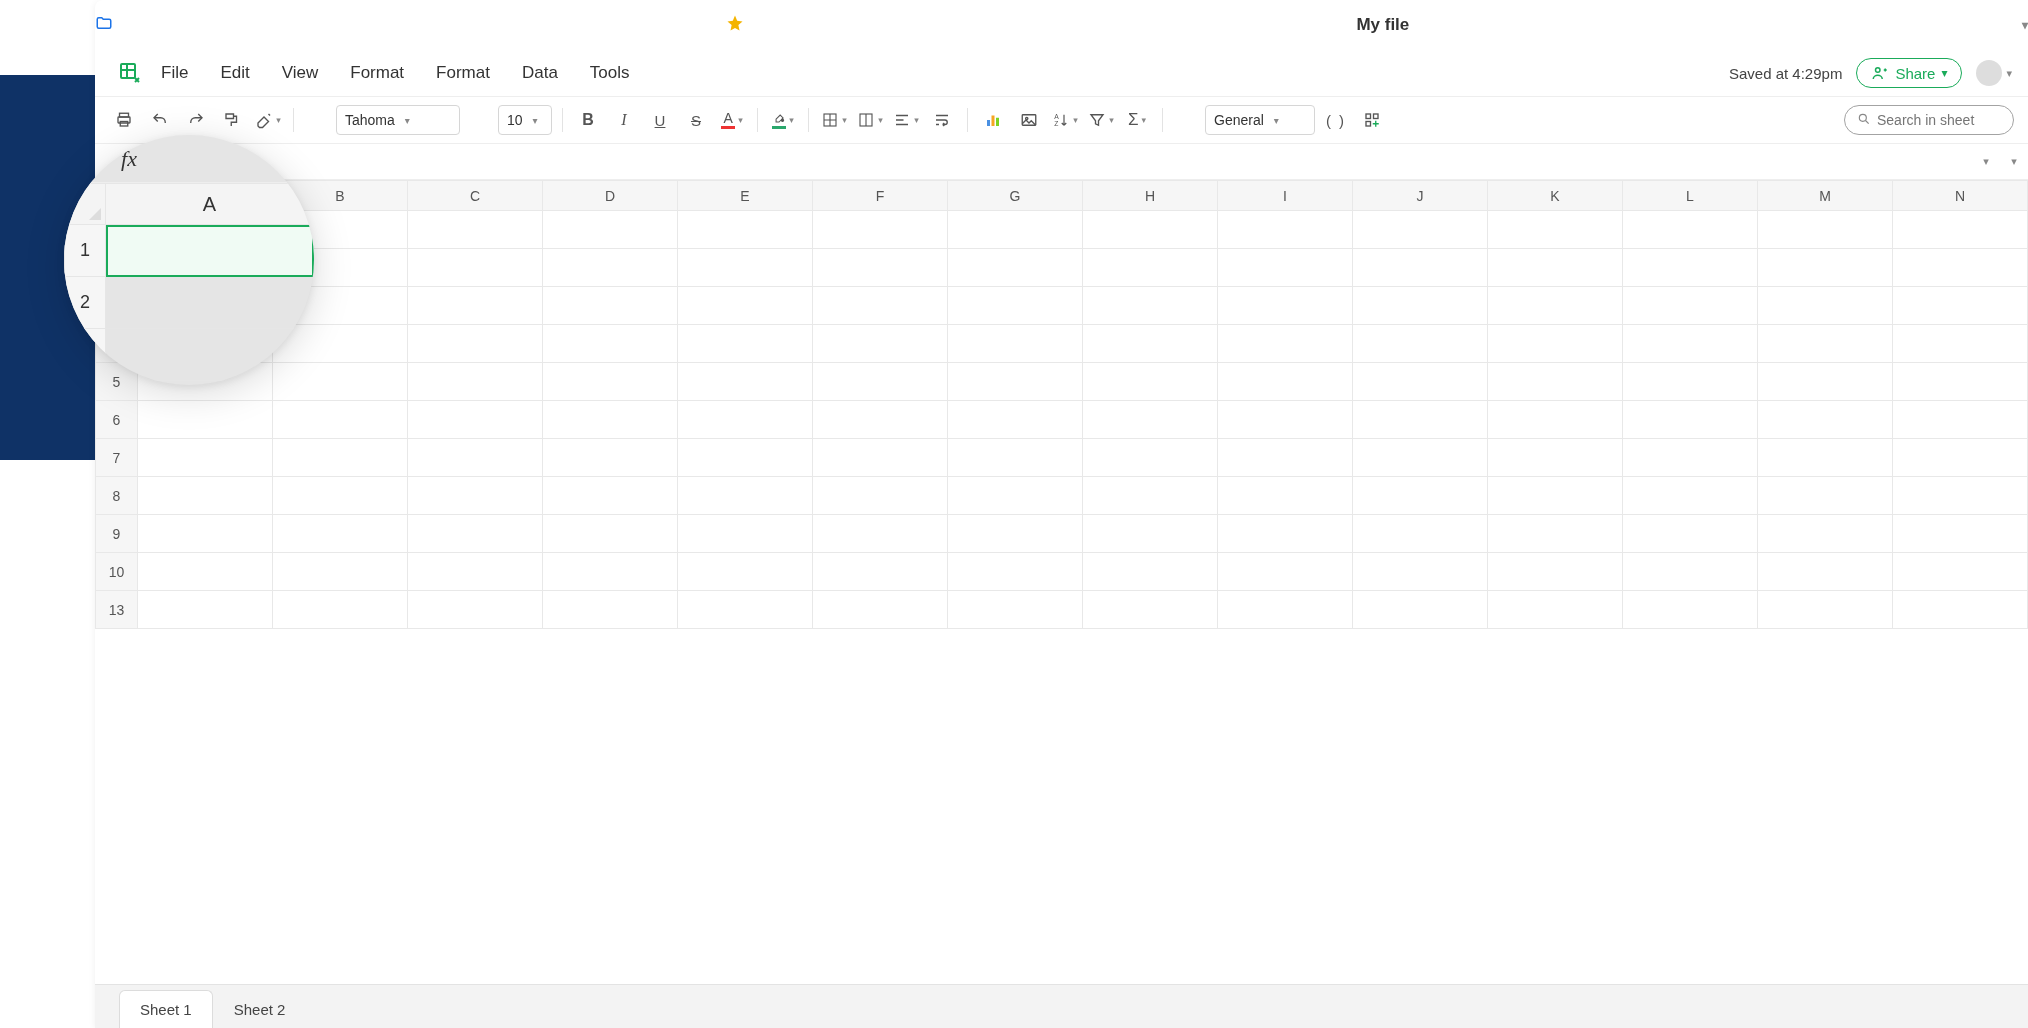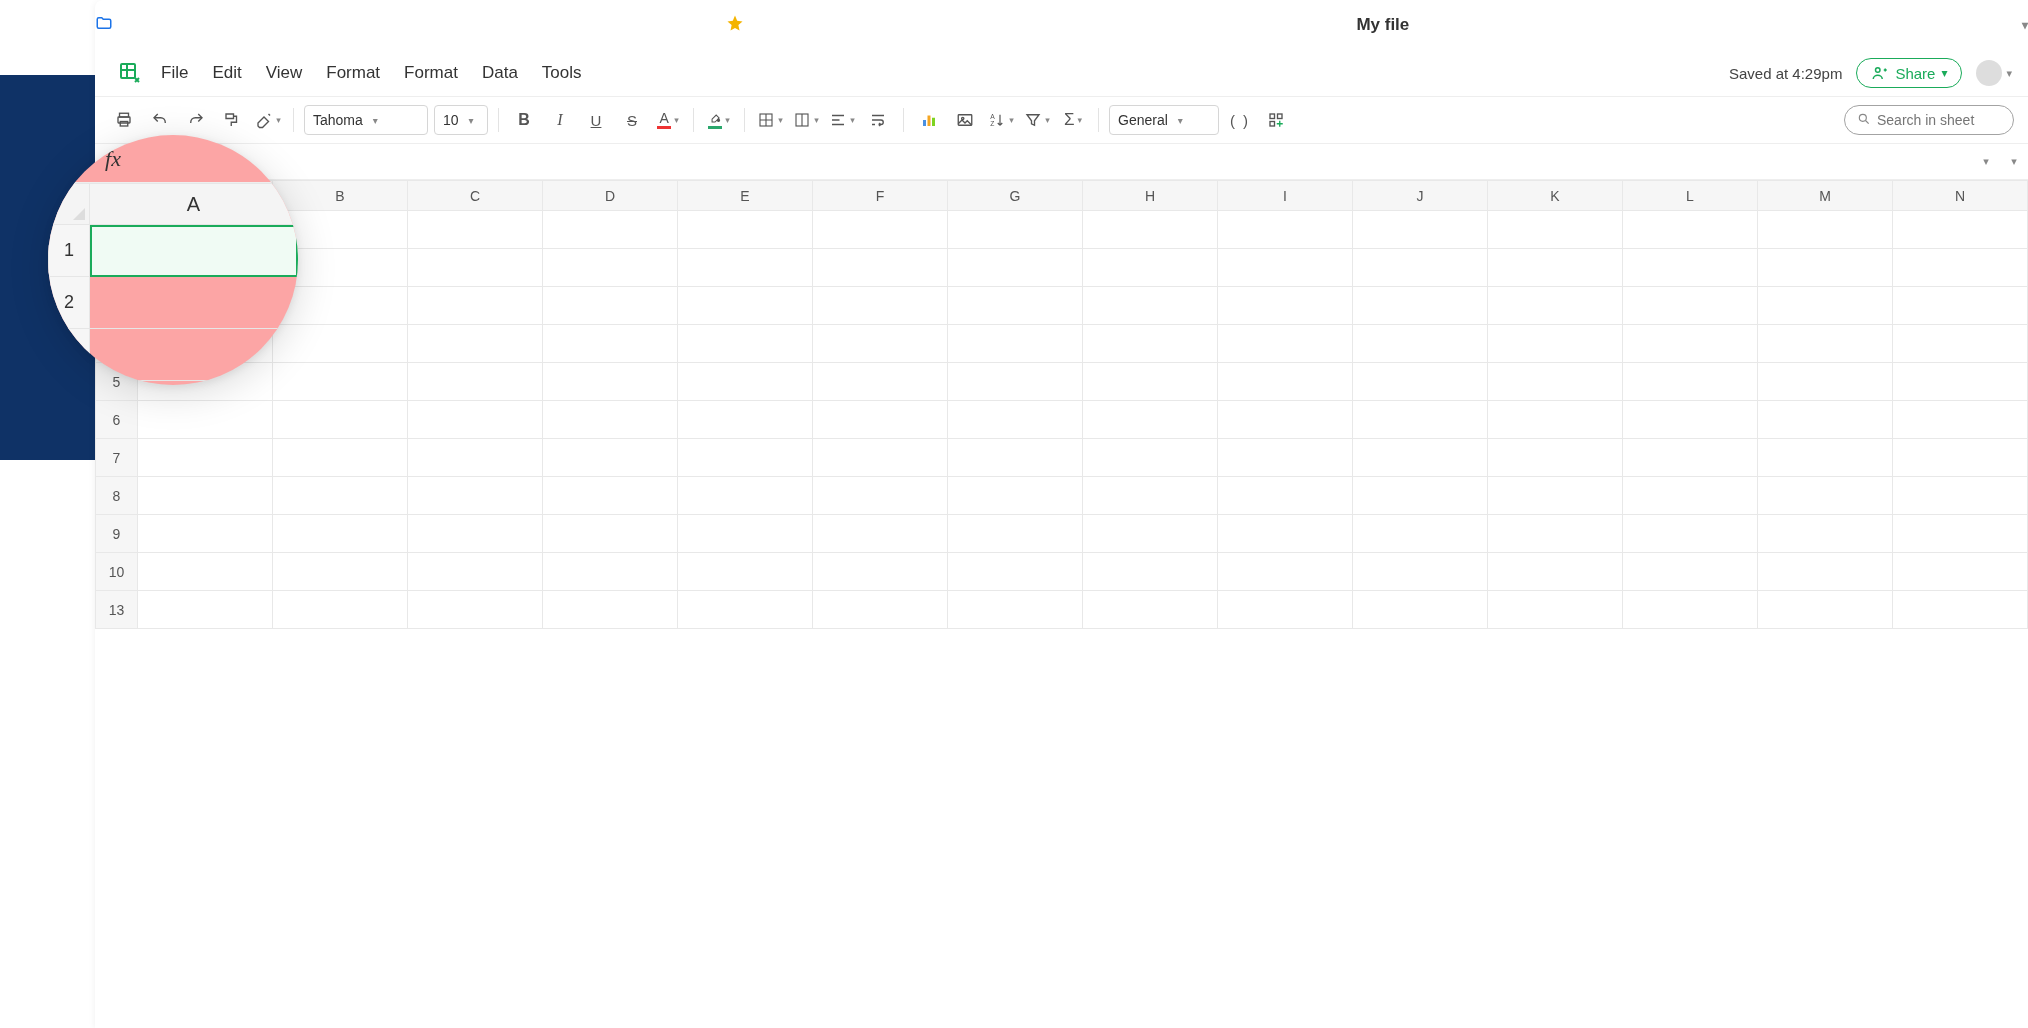--- a/index.html
+++ b/index.html
@@ -13,34 +13,34 @@
 .app { position: absolute; left: 95px; right: 0; top: 0; bottom: 0; background: #fff; border-radius: 8px 0 0 0; box-shadow: -1px 1px 6px rgba(0,0,0,.05); display: flex; flex-direction: column; }
 
 .titlebar { height: 50px; display: flex; align-items: center; justify-content: space-between; gap: 8px; font-size: 17px; font-weight: 600; }
 .titlebar .folder { color: #1b73e8; }
 .titlebar .star { color: #f4b400; }
 .titlebar .chev { color: #888; font-size: 12px; }
 
 .menubar { height: 46px; display: flex; align-items: center; padding: 0 16px; }
 .logo-cell { width: 38px; height: 28px; display:flex; align-items:center; justify-content:center; }
 .logo-cell svg { width: 24px; height: 24px; }
-.menu { display: flex; gap: 24px; margin-left: 12px; font-size: 17px; }
+.menu { display: flex; gap: 32px; margin-left: 12px; font-size: 17px; }
 .menu span { cursor: pointer; }
 .menubar .spacer { flex: 1; }
 .saved { color: #444; font-size: 15px; margin-right: 14px; }
 .share-btn { display: inline-flex; align-items: center; gap: 6px; border: 1px solid #1aab5a; color: #1aab5a; border-radius: 20px; padding: 5px 14px; font-size: 15px; cursor: pointer; }
 .share-btn .chev { color: #1aab5a; font-size: 12px; }
 .avatar { width: 26px; height: 26px; border-radius: 50%; background: #ddd; margin-left: 14px; }
 
 .toolbar { height: 48px; border-top: 1px solid #eee; border-bottom: 1px solid #eee; display: flex; align-items: center; padding: 0 14px; gap: 6px; }
 .tbtn { width: 30px; height: 30px; display: inline-flex; align-items: center; justify-content: center; color: #555; cursor: pointer; border-radius: 4px; position: relative; }
 .tbtn.with-arrow::after { content: "▾"; font-size: 9px; color: #888; margin-left: 3px; }
 .tbtn svg { width: 18px; height: 18px; }
 .sep { width: 1px; height: 24px; background: #e3e3e3; margin: 0 4px; }
-.dd { height: 30px; border: 1px solid #d6d6d6; border-radius: 4px; display: inline-flex; align-items: center; padding: 0 8px; gap: 10px; font-size: 14px; cursor: pointer; }
+.dd { height: 30px; border: 1px solid #d6d6d6; border-radius: 4px; display: inline-flex; align-items: center; padding: 0 8px; gap: 10px; font-size: 14px; cursor: pointer; margin-left: 32px; }
 .dd .chev { font-size: 10px; color: #888; }
 .dd.font { width: 124px; }
 .dd.size { width: 54px; }
 .dd.numfmt { width: 110px; }
 .font-color { display:inline-flex; flex-direction:column; align-items:center; gap:1px; }
 .font-color .underline { width: 14px; height: 3px; background: #e33; }
 .fill-color { display:inline-flex; flex-direction:column; align-items:center; gap:1px; }
 .fill-color .underline { width: 14px; height: 3px; background: #2aa76c; }
 .search-wrap { margin-left: auto; height: 30px; border: 1px solid #a3a3a3; border-radius: 16px; display:flex; align-items:center; padding: 0 12px; gap: 6px; width: 170px; }
 .search-wrap input { border: none; outline: none; width: 100%; font-size: 14px; color: #666; }
@@ -60,21 +60,21 @@
 table.grid tbody th { width: 42px; height: 38px; font-size: 14px; text-align: center; }
 table.grid thead th.corner { width: 42px; background: #f0f0f0; }
 table.grid td { height: 38px; }
 table.grid tbody tr:nth-child(1) td:first-of-type,
 table.grid tbody tr:nth-child(2) td:first-of-type,
 table.grid tbody tr:nth-child(3) td:first-of-type,
 table.grid tbody tr:nth-child(1) th,
 table.grid tbody tr:nth-child(2) th,
 table.grid tbody tr:nth-child(3) th { visibility: hidden; }
 
-.zoom { position: absolute; left: 48px; top: 135px; width: 250px; height: 250px; border-radius: 50%; background: #fca5a5; box-shadow: 0 8px 40px rgba(0,0,0,.15), 0 2px 8px rgba(0,0,0,.08); overflow: hidden; }
+.zoom { position: absolute; left: 64px; top: 135px; width: 250px; height: 250px; border-radius: 50%; background: #e5e5e5; box-shadow: 0 8px 40px rgba(0,0,0,.15), 0 2px 8px rgba(0,0,0,.08); overflow: hidden; }
 .zoom-inner { position:absolute; inset:0; }
 .zoom .z-fbar { height: 48px; display:flex; align-items:center; border-bottom:1px solid #eee; }
 .zoom .z-ref { width: 42px; text-align:center; color:#666; font-size:17px; }
 .zoom .z-fx { width: 46px; text-align:center; font-style: italic; font-family: "Times New Roman", serif; font-size: 22px; }
 .zoom .z-hdr { height: 42px; display:flex; }
 .zoom .z-corner { width: 42px; background:#f4f4f4; border:1px solid #e6e6e6; display:flex; align-items:flex-end; justify-content:flex-end; padding:4px; }
 .zoom .z-corner svg { width:12px; height:12px; opacity:.4; }
 .zoom .z-colA { flex:1; background:#f4f4f4; border:1px solid #e6e6e6; border-left:none; display:flex; align-items:center; justify-content:center; font-size:20px; }
 .zoom .z-row { height: 52px; display:flex; }
 .zoom .z-rh { width:42px; background:#f6f6f6; border:1px solid #e6e6e6; border-top:none; display:flex; align-items:center; justify-content:center; font-size:18px; }
@@ -504,20 +504,24 @@
               <td></td>
               <td></td>
               <td></td>
               <td></td>
               <td></td>
             </tr>
           </tbody>
         </table>
     </div>
 
+    <div class="tabs">
+      <div class="tab active">Sheet 1</div>
+      <div class="tab">Sheet 2</div>
+    </div>
   </div>
 
   <div class="zoom">
     <div class="zoom-inner">
       <div class="z-fbar">
         <div class="z-ref" style="opacity:.4">A</div>
         <div class="z-fx">fx</div>
       </div>
       <div class="z-hdr">
         <div class="z-corner">

